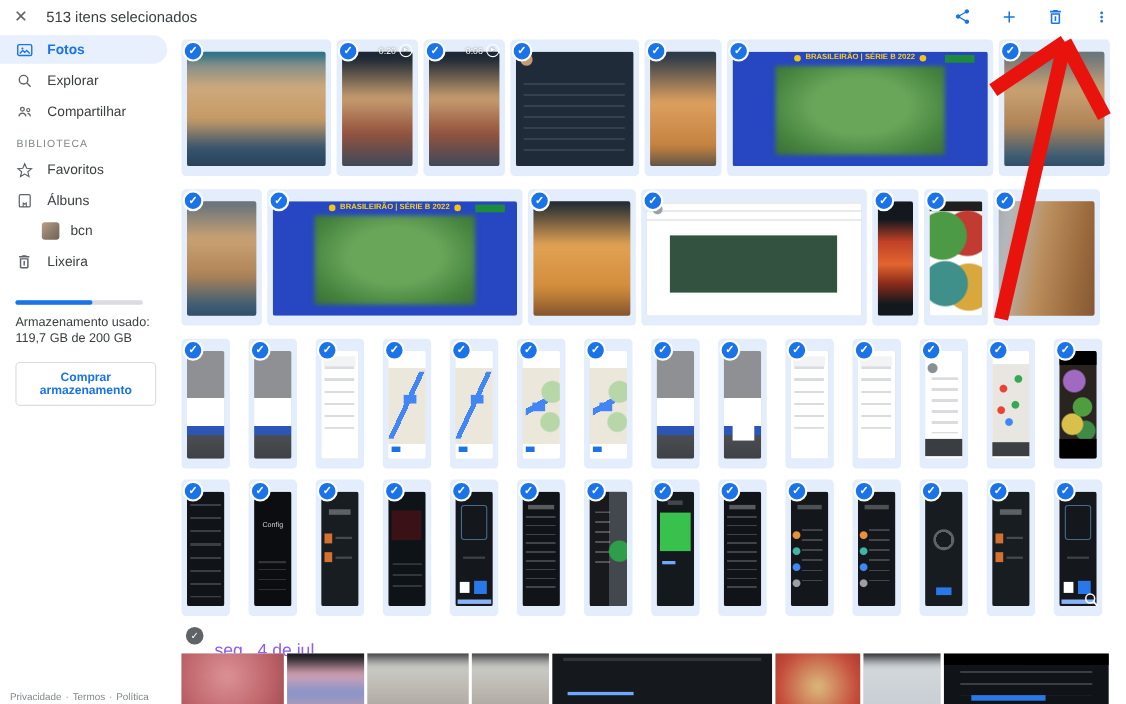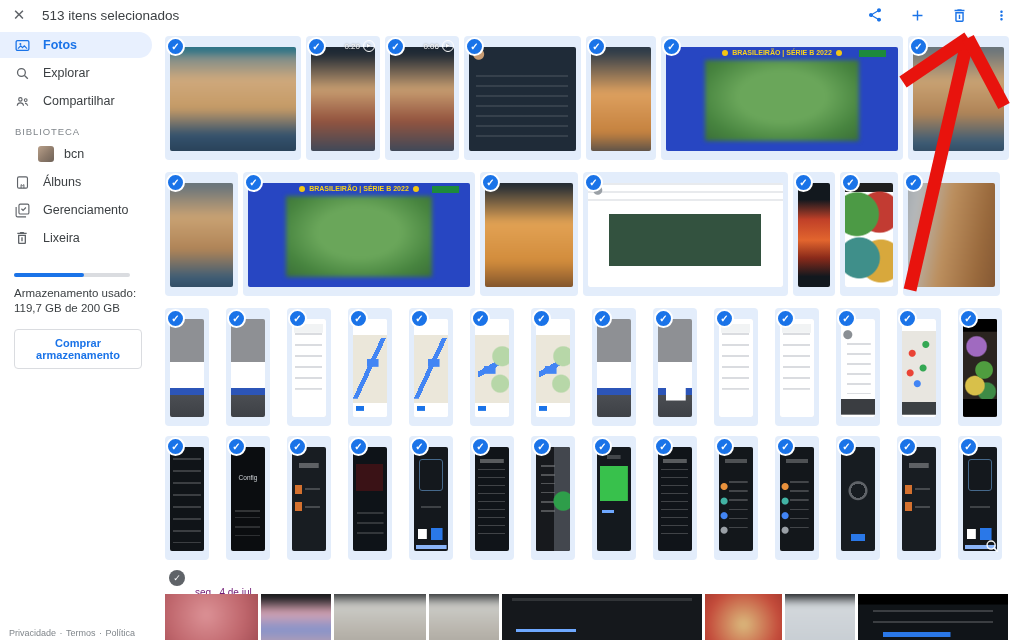--- a/index.html
+++ b/index.html
@@ -186,21 +186,21 @@
     linear-gradient(#6ea8ff,#6ea8ff) 10% 78%/30% 3px no-repeat,
     linear-gradient(rgba(255,255,255,.12),rgba(255,255,255,.12)) 50% 8%/90% 3px no-repeat,#15181c;}
   .v-dark-shot .ph{background:
     linear-gradient(#000,#000) 50% 0/100% 22% no-repeat,
     repeating-linear-gradient(180deg,rgba(255,255,255,.18) 0 2px,rgba(0,0,0,0) 2px 11px) 50% 62%/80% 46% no-repeat,
     linear-gradient(#2a78e8,#2a78e8) 30% 90%/45% 11% no-repeat,#101418;}
   
   #date-header{display:flex;align-items:center;gap:10px;height:16px;margin:0 0 8px 4px;}
   .date-check{width:16px;height:16px;border-radius:50%;background:#5f6368;color:#fff;font-size:9px;
     line-height:16px;text-align:center;flex:none;cursor:pointer;}
-  .date-text{font-size:10px;color:#701a75;margin-top:28px;}
+  .date-text{font-size:16px;color:#8b5cf6;margin-top:28px;}
   
   #arrow-overlay{position:absolute;inset:0;z-index:40;pointer-events:none;}
 </style>
 </head>
 <body>
 
 <div id="topbar">
   <button class="close-btn">✕</button>
   <span class="sel-title">513 itens selecionados</span>
   <div class="tb-actions">
@@ -254,43 +254,41 @@
           <path d="M4.5 18c.5-2.7 2.3-4 4.5-4s4 1.3 4.5 4" fill="none" stroke="#5f6368" stroke-width="1.6"></path>
           <circle cx="16.5" cy="10" r="2" fill="none" stroke="#5f6368" stroke-width="1.5"></circle>
           <path d="M15.5 14.3c2 .2 3.4 1.4 3.9 3.7" fill="none" stroke="#5f6368" stroke-width="1.5"></path>
         </svg>
     </span>
     <span>Compartilhar</span>
   </div>
 
   <div class="section-label">BIBLIOTECA</div>
 
-  <div class="nav-item sub-item" style="padding-left:38px;gap:10px;">
-    <span class="album-avatar"></span>
-    <span>bcn</span>
+  <div class="nav-item">
+    <span class="nicon">
+      <svg width="17" height="17" viewBox="0 0 24 24">
+          <path d="M12 17.3l-5.4 3.2 1.4-6.1-4.7-4.1 6.2-.5L12 4l2.5 5.8 6.2.5-4.7 4.1 1.4 6.1z" fill="none" stroke="#5f6368" stroke-width="1.5"></path>
+        </svg>
+    </span>
+    <span>Favoritos</span>
   </div>
   <div class="nav-item" style="overflow:visible;">
 
     <span class="nicon">
       <svg width="17" height="17" viewBox="0 0 24 24">
           <rect x="5" y="4" width="14" height="16" rx="2" fill="none" stroke="#5f6368" stroke-width="1.6"></rect>
           <path d="M10 20v-5l2 1.5 2-1.5v5" fill="none" stroke="#5f6368" stroke-width="1.4"></path>
         </svg>
     </span>
     <span>Álbuns</span>
   </div>
-  <div class="nav-item">
-    <span class="nicon">
-      <svg width="17" height="17" viewBox="0 0 24 24">
-          <rect x="7" y="3" width="14" height="14" rx="2" fill="none" stroke="#5f6368" stroke-width="1.6"></rect>
-          <path d="M10.5 9.5l2.3 2.3 4-4" fill="none" stroke="#5f6368" stroke-width="1.6"></path>
-          <path d="M3 7v12a2 2 0 0 0 2 2h12" fill="none" stroke="#5f6368" stroke-width="1.6"></path>
-        </svg>
-    </span>
-    <span>Gerenciamento</span>
+  <div class="nav-item sub-item" style="padding-left:38px;gap:10px;">
+    <span class="album-avatar"></span>
+    <span>bcn</span>
   </div>
   <div class="nav-item">
     <span class="nicon">
       <svg width="16" height="16" viewBox="0 0 24 24">
           <path fill="#5f6368" d="M16 9v10H8V9h8m-1.5-6h-5l-1 1H5v2h14V4h-3.5l-1-1zM18 7H6v12c0 1.1.9 2 2 2h8c1.1 0 2-.9 2-2V7zm-7 4h2v6h-2v-6z"></path>
         </svg>
     </span>
     <span>Lixeira</span>
   </div>
 

